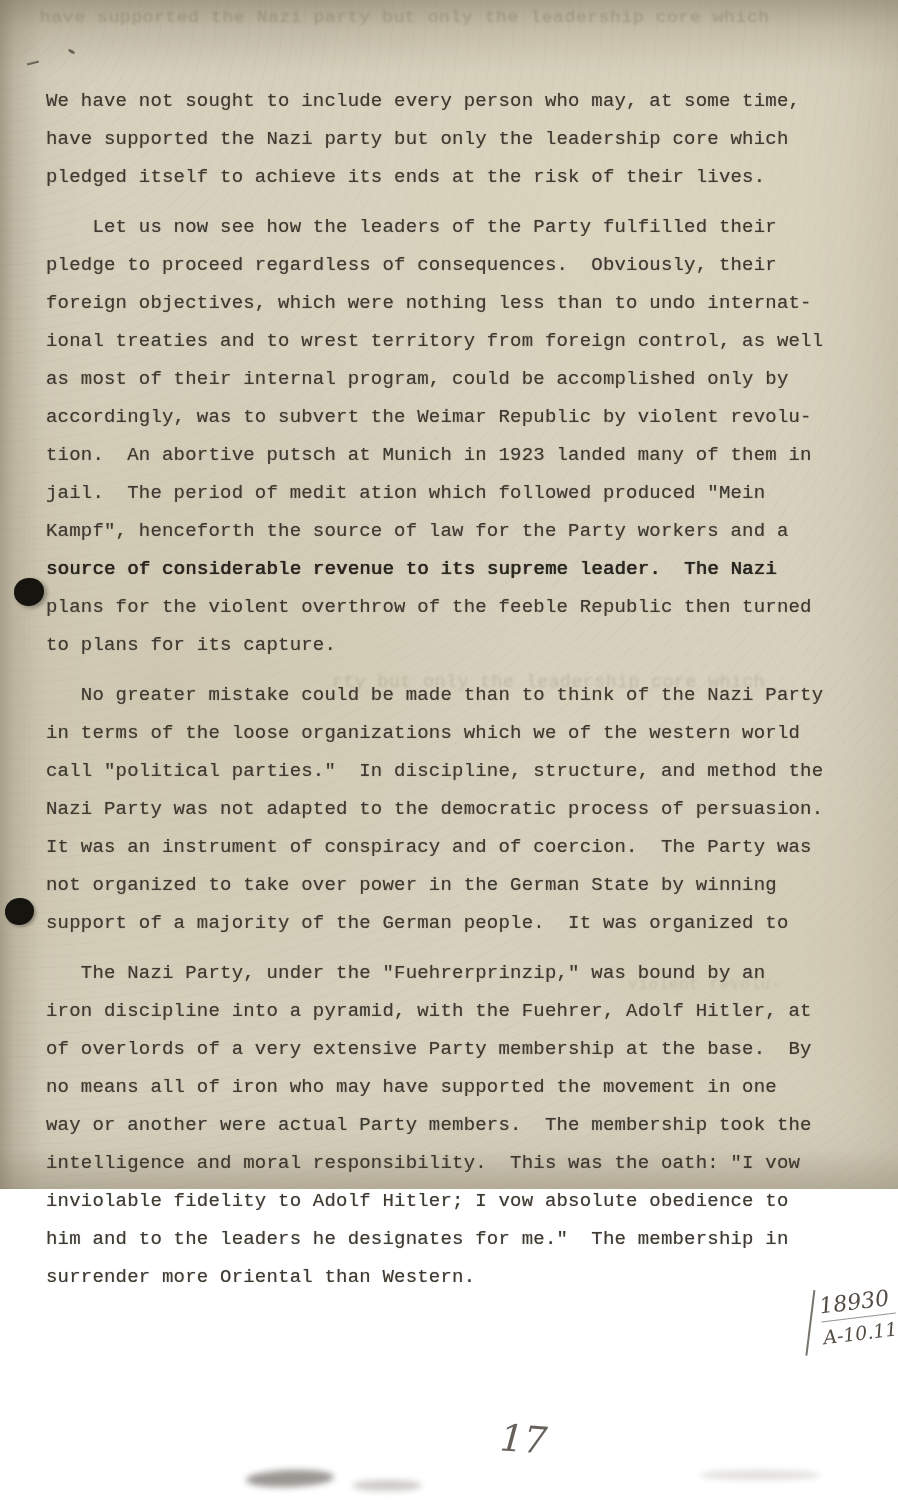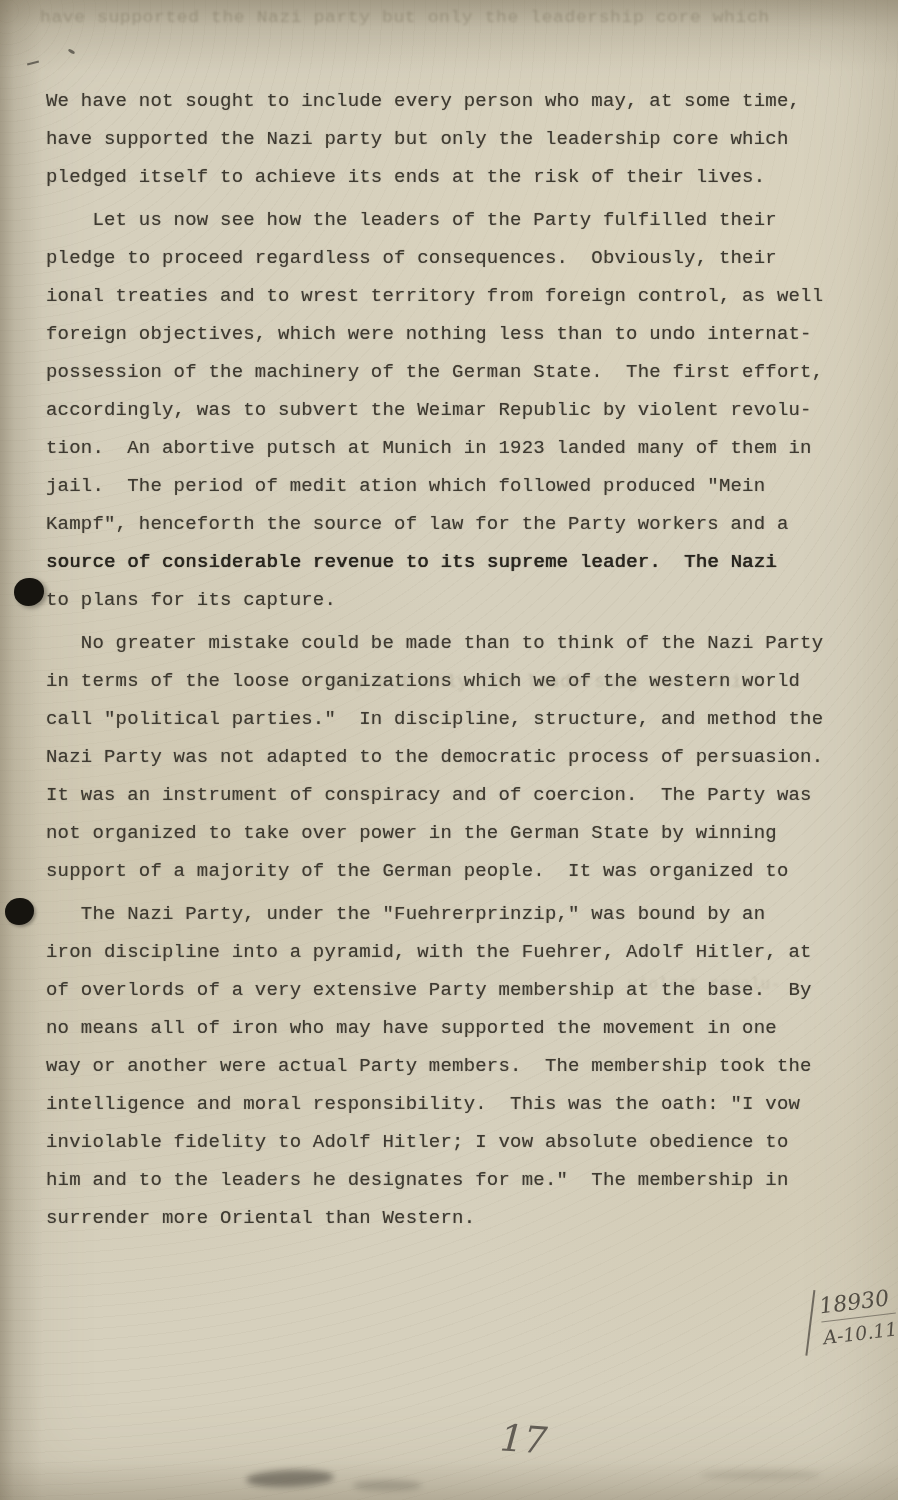--- a/index.html
+++ b/index.html
@@ -3,39 +3,39 @@
 <meta charset="utf-8">
 <style>
   html, body { margin: 0; padding: 0; }
   body {
     width: 898px; height: 1500px;
     overflow: hidden;
     font-family: "Liberation Mono", "DejaVu Sans Mono", monospace;
   }
   .paper {
     position: relative;
-    width: 898px; height: 1500px;
+    width: 898px; height: 1189px;
     background:
       radial-gradient(ellipse 620px 420px at 72% 18%, rgba(222,214,190,0.55), rgba(0,0,0,0) 70%),
       radial-gradient(ellipse 520px 640px at 18% 58%, rgba(196,186,158,0.40), rgba(0,0,0,0) 70%),
       radial-gradient(ellipse 400px 300px at 85% 80%, rgba(205,196,170,0.35), rgba(0,0,0,0) 75%),
       linear-gradient(90deg, rgba(108,98,78,0.38) 0px, rgba(108,98,78,0.14) 14px, rgba(0,0,0,0) 42px),
       linear-gradient(180deg, rgba(116,106,84,0.42) 0px, rgba(116,106,84,0.16) 28px, rgba(0,0,0,0) 72px),
       linear-gradient(0deg, rgba(110,100,80,0.22) 0px, rgba(0,0,0,0) 40px),
       repeating-radial-gradient(circle at 7px 11px, rgba(95,85,62,0.045) 0 1px, rgba(0,0,0,0) 1px 11px),
       #d6d0bd;
     box-shadow: inset 0 0 90px rgba(118,106,82,0.32);
   }
 
   .text-block {
     position: absolute;
     top: 82px; left: 46px; right: 36px;
     color: #3e3a31;
   }
-  .paragraph + .paragraph { margin-top: 5px; }
+  .paragraph + .paragraph { margin-top: 12px; }
   .line {
     white-space: pre;
     font-size: 19px;
     line-height: 38px;
     letter-spacing: 0.2px;
     text-shadow: 0 0 1px rgba(58,54,45,0.55);
   }
   .line.bold {
     font-weight: normal;
     color: #29261f;
@@ -126,28 +126,29 @@
 
   <div class="text-block" id="text-block">
       <div class="paragraph">
         <div class="line">We have not sought to include every person who may, at some time,</div>
         <div class="line">have supported the Nazi party but only the leadership core which</div>
         <div class="line">pledged itself to achieve its ends at the risk of their lives.</div>
       </div>
       <div class="paragraph">
         <div class="line">    Let us now see how the leaders of the Party fulfilled their</div>
         <div class="line">pledge to proceed regardless of consequences.  Obviously, their</div>
+        <div class="line">foreign objectives, which were nothing less than to undo internat-</div>
         <div class="line">ional treaties and to wrest territory from foreign control, as well</div>
-        <div class="line">foreign objectives, which were nothing less than to undo internat-</div>
-        <div class="line">possession of the machinery of the German State.  The first effort,</div>
+        <div class="line">as most of their internal program, could be accomplished only by</div>
         <div class="line">accordingly, was to subvert the Weimar Republic by violent revolu-</div>
         <div class="line">tion.  An abortive putsch at Munich in 1923 landed many of them in</div>
         <div class="line">jail.  The period of medit ation which followed produced "Mein</div>
         <div class="line">Kampf", henceforth the source of law for the Party workers and a</div>
         <div class="line bold">source of considerable revenue to its supreme leader.  The Nazi</div>
+        <div class="line">plans for the violent overthrow of the feeble Republic then turned</div>
         <div class="line">to plans for its capture.</div>
       </div>
       <div class="paragraph">
         <div class="line">   No greater mistake could be made than to think of the Nazi Party</div>
         <div class="line">in terms of the loose organizations which we of the western world</div>
         <div class="line">call "political parties."  In discipline, structure, and method the</div>
         <div class="line">Nazi Party was not adapted to the democratic process of persuasion.</div>
         <div class="line">It was an instrument of conspiracy and of coercion.  The Party was</div>
         <div class="line">not organized to take over power in the German State by winning</div>
         <div class="line">support of a majority of the German people.  It was organized to</div>

